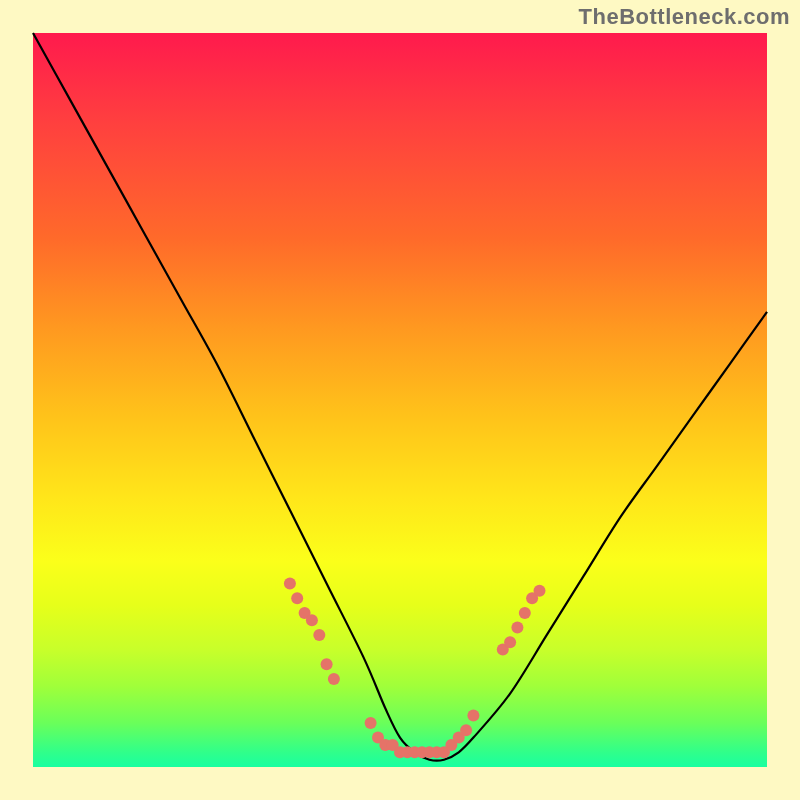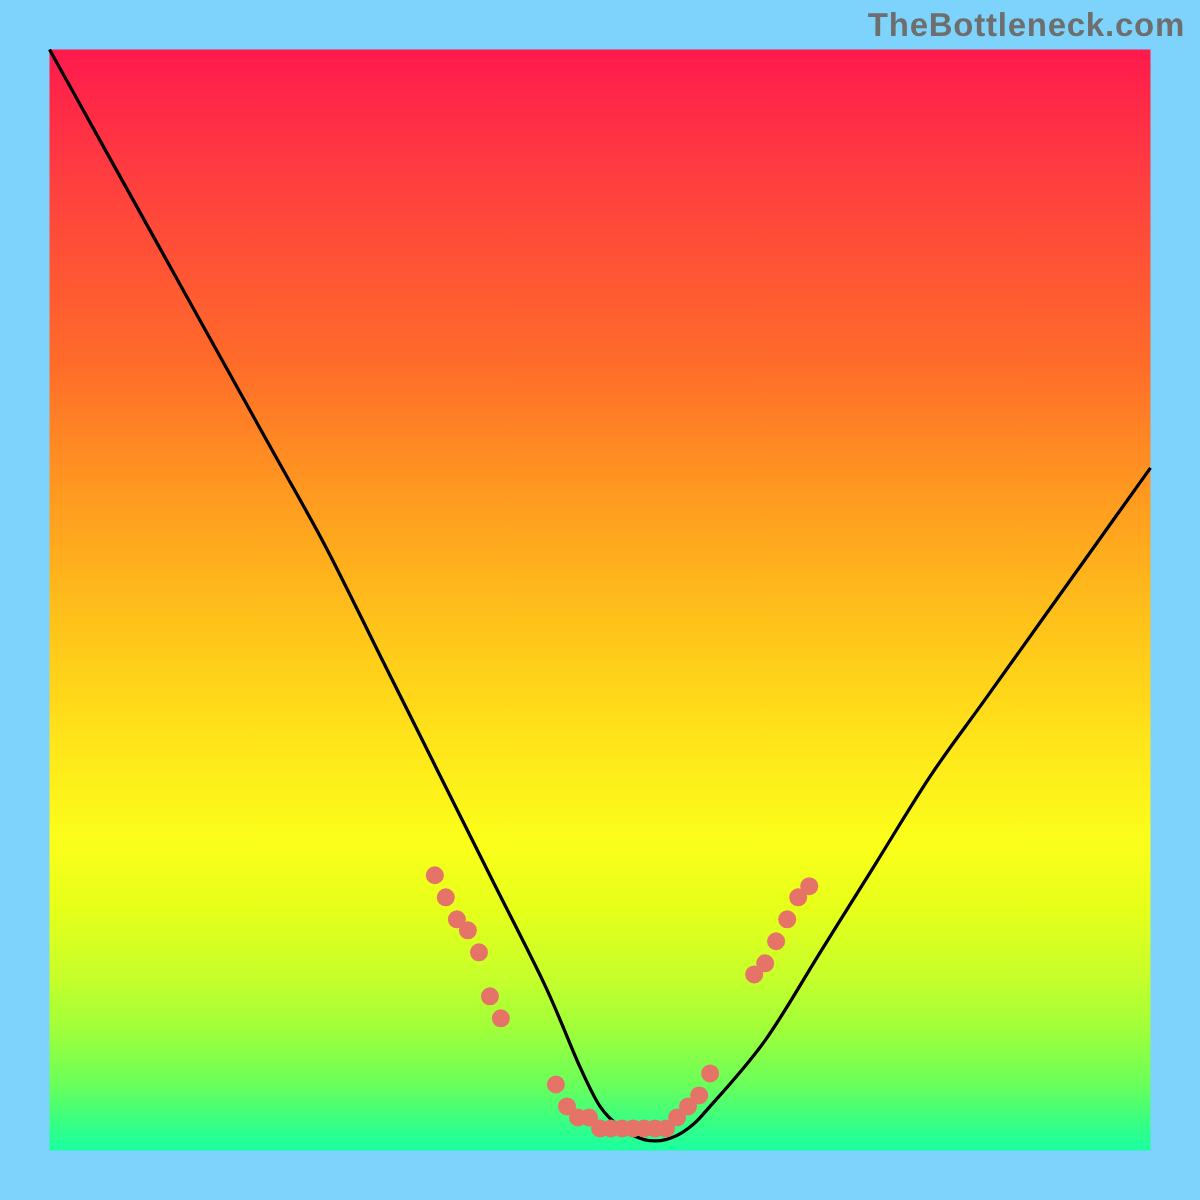--- a/index.html
+++ b/index.html
@@ -9,21 +9,21 @@
     height: 800px;
     background: #000;
     overflow: hidden;
   }
   .frame {
     position: absolute;
     left: 0;
     top: 0;
     width: 800px;
     height: 800px;
-    background: #7dd3fc;
+    background: #fef9c3;
   }
   .plot {
     position: absolute;
     
     left: 33px;
     top: 33px;
     width: 734px;
     height: 734px;
     background: linear-gradient(to bottom,
       #ff1a4d 0%,

